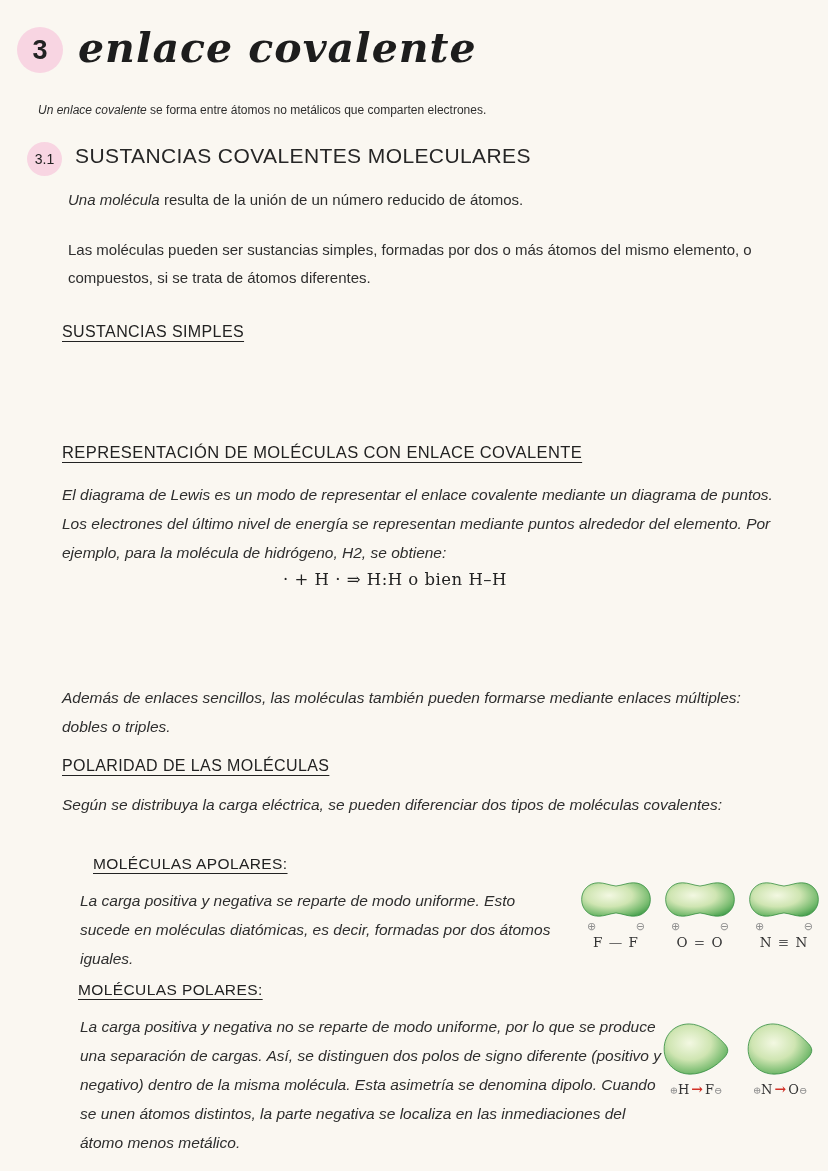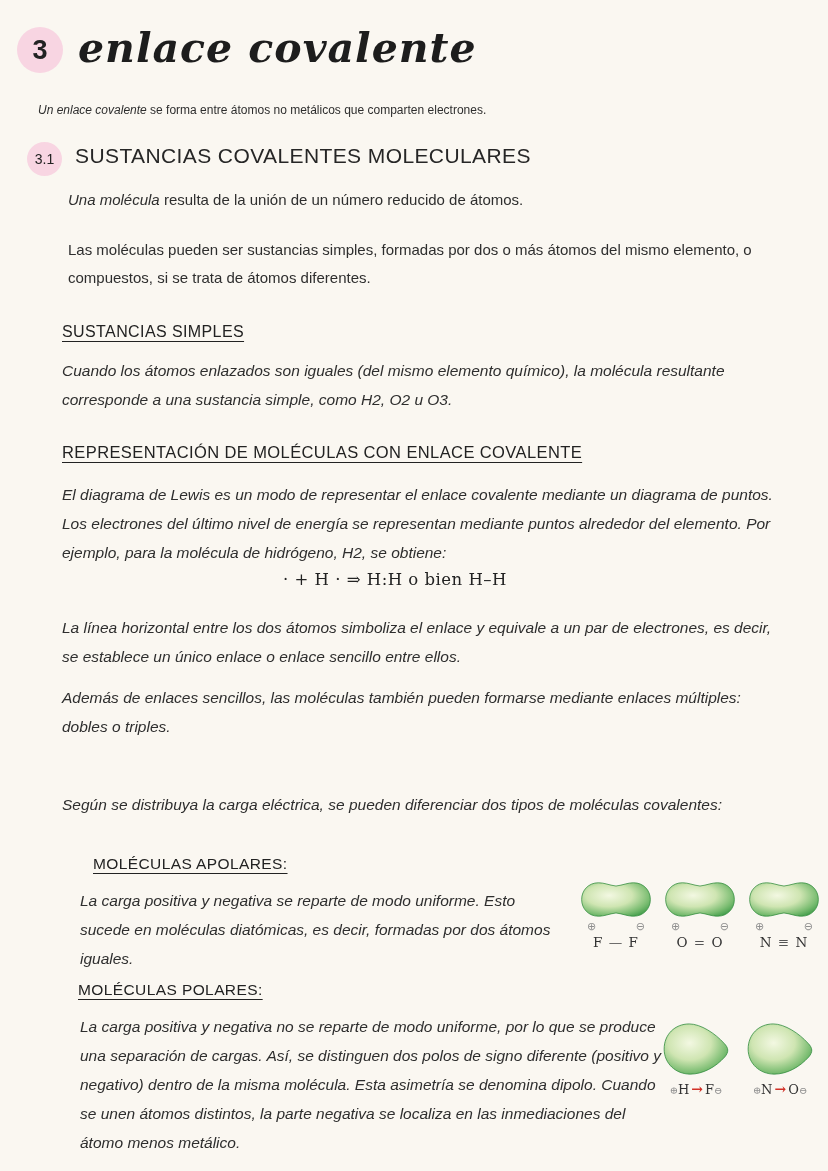--- a/index.html
+++ b/index.html
@@ -107,30 +107,29 @@
   </div>
   <div class="abs" id="section-title">SUSTANCIAS COVALENTES MOLECULARES</div>
 
   <div class="abs para" id="p-molecula">
     <span class="lead-italic">Una molécula</span><span> resulta de la unión de un número reducido de átomos.</span>
   </div>
 
   <div class="abs para" id="p-sustancias">Las moléculas pueden ser sustancias simples, formadas por dos o más átomos del mismo elemento, o compuestos, si se trata de átomos diferentes.</div>
 
   <div class="abs subhead" id="h-simples">SUSTANCIAS SIMPLES</div>
-  <div class="abs para-it" id="p-simples">Cuando los átomos enlazados son iguales (del mismo elemento químico), la molécula resultante corresponde a una sustancia simple, como H2, O2 u O3.</div>
 
   <div class="abs subhead" id="h-repr">REPRESENTACIÓN DE MOLÉCULAS CON ENLACE COVALENTE</div>
   <div class="abs para-it" id="p-repr">El diagrama de Lewis es un modo de representar el enlace covalente mediante un diagrama de puntos. Los electrones del último nivel de energía se representan mediante puntos alrededor del elemento. Por ejemplo, para la molécula de hidrógeno, H2, se obtiene:</div>
 
   <div class="abs" id="formula">· + H · ⇒ H:H  o bien  H–H</div>
 
-  <div class="abs para-it" id="p-linea">La línea horizontal entre los dos átomos simboliza el enlace y equivale a un par de electrones, es decir, se establece un único enlace o enlace sencillo entre ellos.</div>
   <div class="abs para-it" id="p-ademas">Además de enlaces sencillos, las moléculas también pueden formarse mediante enlaces múltiples: dobles o triples.</div>
 
+  <div class="abs subhead" id="h-polaridad">POLARIDAD DE LAS MOLÉCULAS</div>
   <div class="abs para-it" id="p-segun">Según se distribuya la carga eléctrica, se pueden diferenciar dos tipos de moléculas covalentes:</div>
 
   <div class="abs subhead2" id="h-apolares">MOLÉCULAS APOLARES:</div>
   <div class="abs para-it" id="p-apolares">La carga positiva y negativa se reparte de modo uniforme. Esto sucede en moléculas diatómicas, es decir, formadas por dos átomos iguales.</div>
 
   <div class="abs fig-row" id="figs-apolar">
 
     <figure class="mol">
       <svg width="76" height="39" viewBox="0 0 78 42">
         <defs>

